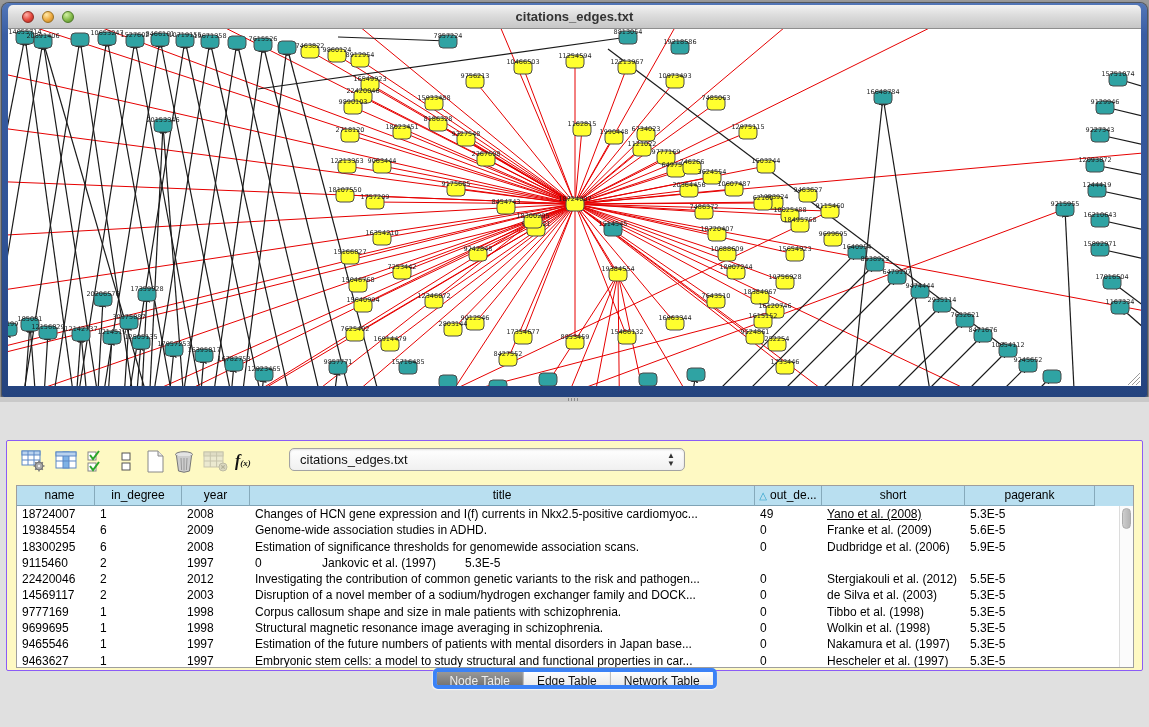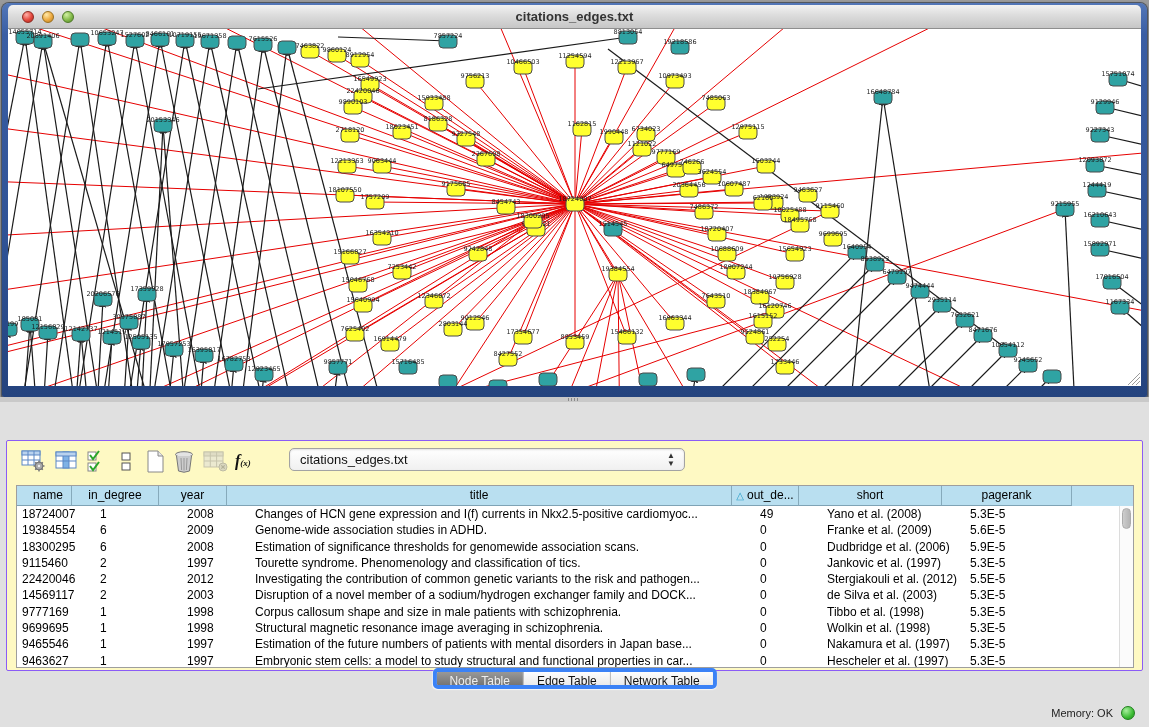--- a/index.html
+++ b/index.html
@@ -611,36 +611,36 @@
           <span class="cval">citations_edges.txt</span>
           <span class="stepper">
               <span>▲</span>
               <span>▼</span>
             </span>
         </div>
       </div>
 
       <div class="table-wrap">
         <div class="thead">
-            <div class="th" style="width: 55px; padding-left: 8px;">name</div>
+            <div class="th" style="width: 78px; padding-left: 8px;">name</div>
             <div class="th" style="width: 87px;">in_degree</div>
             <div class="th" style="width: 68px;">year</div>
             <div class="th" style="width: 505px;">title</div>
             <div class="th" style="width: 67px;"><span class="sort-tri">△</span>out_de...</div>
             <div class="th" style="width: 143px;">short</div>
             <div class="th" style="width: 130px;">pagerank</div>
           </div>
         <div class="tbody">
             <div class="trow">
               <div class="td" style="width: 78px;">18724007</div>
               <div class="td" style="width: 87px;">1</div>
               <div class="td" style="width: 68px;">2008</div>
               <div class="td" style="width: 505px;">Changes of HCN gene expression and I(f) currents in Nkx2.5-positive cardiomyoc...</div>
               <div class="td" style="width: 67px;">49</div>
-              <div class="td" style="width: 143px;">Yano et al. (2008)</div>
+              <div class="td" style="width: 143px; text-decoration: underline;">Yano et al. (2008)</div>
               <div class="td" style="width: 130px;">5.3E-5</div>
             </div>
             <div class="trow">
               <div class="td" style="width: 78px;">19384554</div>
               <div class="td" style="width: 87px;">6</div>
               <div class="td" style="width: 68px;">2009</div>
               <div class="td" style="width: 505px;">Genome-wide association studies in ADHD.</div>
               <div class="td" style="width: 67px;">0</div>
               <div class="td" style="width: 143px;">Franke et al. (2009)</div>
               <div class="td" style="width: 130px;">5.6E-5</div>
@@ -651,21 +651,20 @@
               <div class="td" style="width: 68px;">2008</div>
               <div class="td" style="width: 505px;">Estimation of significance thresholds for genomewide association scans.</div>
               <div class="td" style="width: 67px;">0</div>
               <div class="td" style="width: 143px;">Dudbridge et al. (2006)</div>
               <div class="td" style="width: 130px;">5.9E-5</div>
             </div>
             <div class="trow">
               <div class="td" style="width: 78px;">9115460</div>
               <div class="td" style="width: 87px;">2</div>
               <div class="td" style="width: 68px;">1997</div>
-              <div class="td" style="width: 505px;">Tourette syndrome. Phenomenology and classification of tics.</div>
               <div class="td" style="width: 67px;">0</div>
               <div class="td" style="width: 143px;">Jankovic et al. (1997)</div>
               <div class="td" style="width: 130px;">5.3E-5</div>
             </div>
             <div class="trow">
               <div class="td" style="width: 78px;">22420046</div>
               <div class="td" style="width: 87px;">2</div>
               <div class="td" style="width: 68px;">2012</div>
               <div class="td" style="width: 505px;">Investigating the contribution of common genetic variants to the risk and pathogen...</div>
               <div class="td" style="width: 67px;">0</div>
@@ -723,18 +722,14 @@
         </div>
       </div>
     </div>
 
     <div class="tab-bar">
         <div class="tab selected">Node Table</div>
         <div class="tab">Edge Table</div>
         <div class="tab">Network Table</div>
       </div>
 
-    <div class="status-bar">
-      <span class="mem-label">Memory: OK</span>
-      <span class="mem-dot"></span>
-    </div>
   </div>
 </div>
 
 </body></html>

